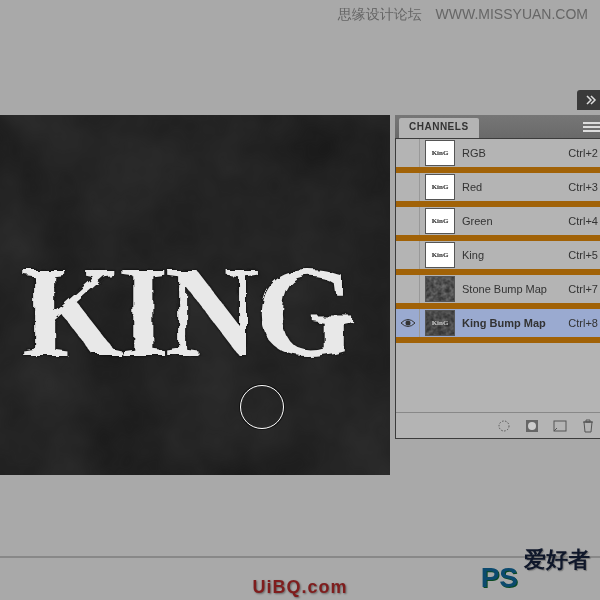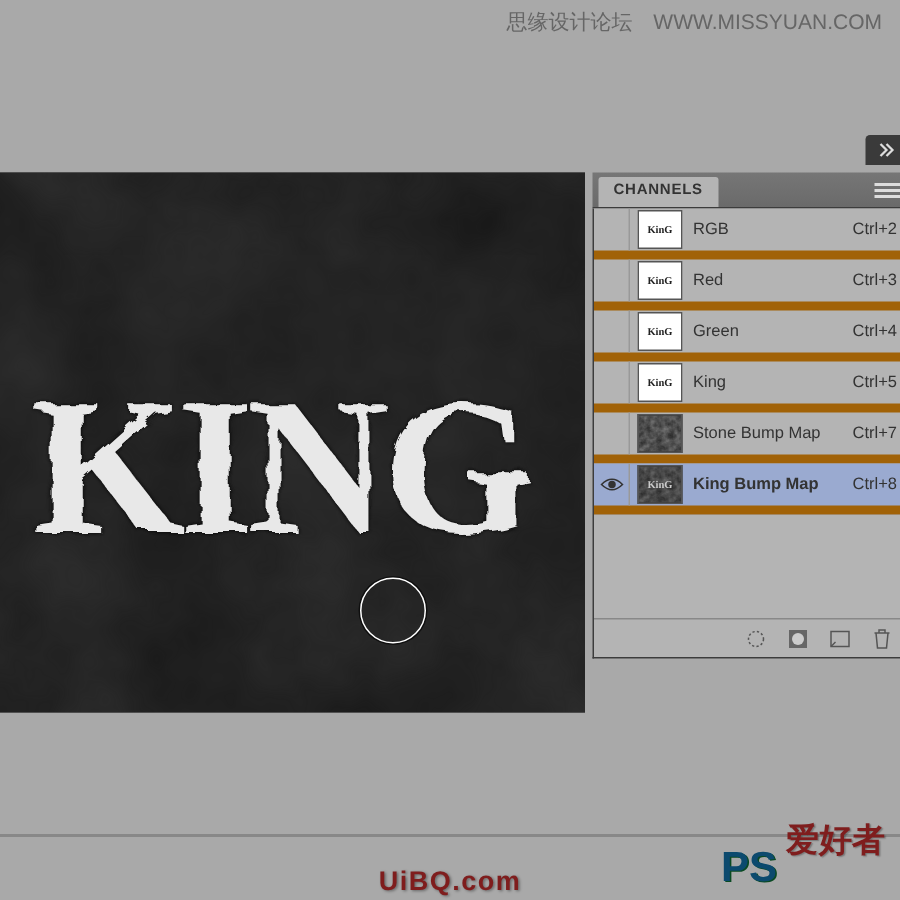--- a/index.html
+++ b/index.html
@@ -163,21 +163,21 @@
     display: flex; align-items: center; gap: 6px;
   }
   .ps-logo {
     font-family: Liberation Sans, sans-serif; font-weight: bold;
     font-size: 28px; color: #0c4a6e;
     text-shadow: 1px 1px 0 #0a4a22;
     margin-top: 36px;
   }
   .wm-text {
     font-family: "Microsoft YaHei", sans-serif;
-    font-size: 22px; color: #7f1d1d;
+    font-size: 22px; color: #0f172a;
     font-weight: bold;
     text-shadow: 1px 1px 1px rgba(0,0,0,0.3);
   }
   .bottom-bar {
     position: absolute;
     left: 0; bottom: 42px;
     width: 600px; height: 2px;
     background: #888;
   }
   .url-bottom {

